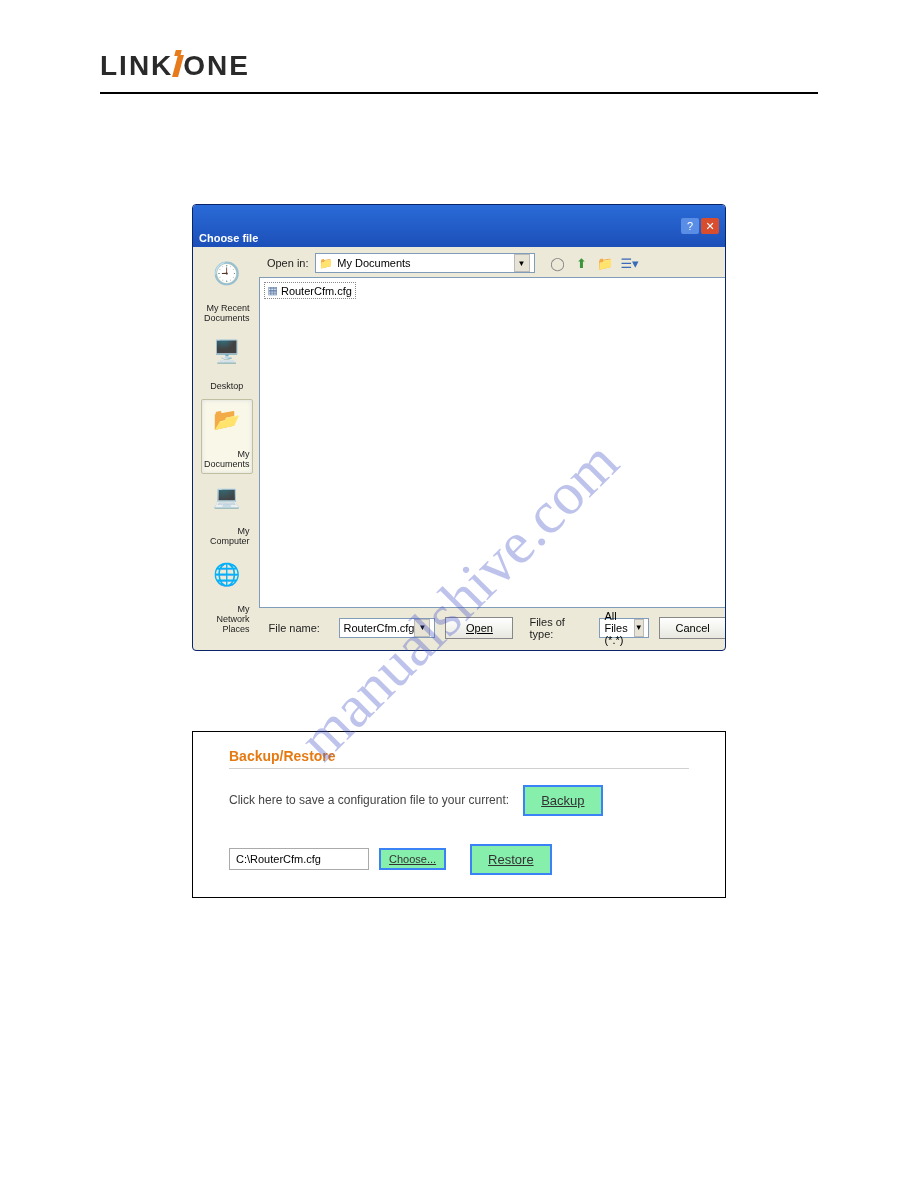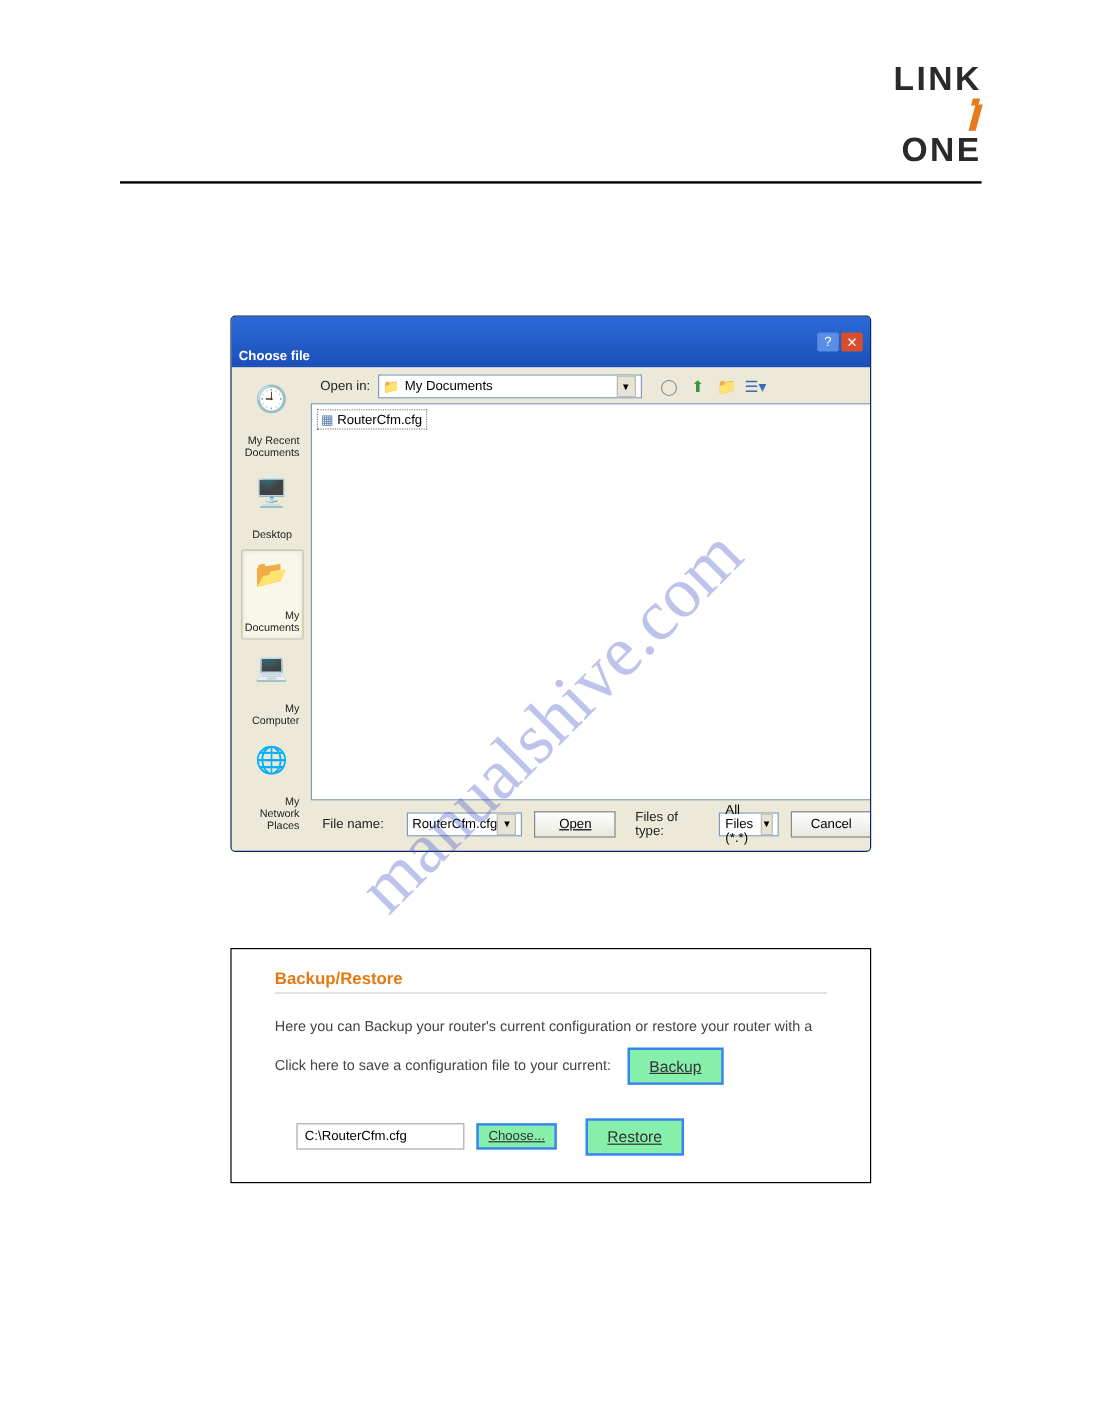--- a/index.html
+++ b/index.html
@@ -8,23 +8,22 @@
   font-family: Arial, sans-serif;
   width: 918px;
   height: 1188px;
   position: relative;
 }
 .page {
   padding: 50px 100px;
 }
 .logo-row {
   display: flex;
-  align-items: flex-end;
+  align-items: flex-start;
   margin-bottom: 10px;
-  flex-direction: column;
 }
 .logo-text {
   font-size: 28px;
   font-weight: 700;
   letter-spacing: 2px;
   color: #2a2a2a;
 }
 .logo-mark {
   display: inline-flex;
   flex-direction: column;
@@ -131,21 +130,21 @@
 .panel hr { border:none; border-top:1px solid #d0d0d0; margin-bottom:16px; }
 .panel p { font-size: 12px; color:#444; line-height:1.9; }
 .panel .row { display:flex; align-items:center; gap:14px; margin-top:6px; }
 .panel label { font-size:12px; color:#444; }
 .btn {
   padding: 6px 16px; background:#86efac; border:2px solid #3b82f6;
   font-size:13px; color:#333;text-decoration:underline;
 }
 .btn-sm { padding:3px 8px; font-size:11px; }
 .txtin { width:140px; height:22px; border:1px solid #aaa; padding:0 6px; font-size:11px; }
-.row2 { display:flex; align-items:center; gap:10px; margin-top:28px;margin-left:18px; }
+.row2 { display:flex; align-items:center; gap:10px; margin-top:28px; }
 </style>
 </head>
 <body>
 
 <div class="page">
   <div class="logo-row">
     <span class="logo-text">LINK</span>
     <span class="logo-mark">
         <span class="bar1"></span>
         <span class="bar2"></span>
@@ -224,21 +223,20 @@
             <button class="brow-btn">Cancel</button>
           </div>
         </div>
       </div>
     </div>
   </div>
 
   <div class="panel">
     <h3>Backup/Restore</h3>
     <hr>
-    <p>Here you can Backup your router's current configuration or restore your router with a</p>
     <div class="row">
       <label>Click here to save a configuration file to your current:</label>
       <button class="btn">Backup</button>
     </div>
     <div class="row2">
       <input class="txtin" value="C:\RouterCfm.cfg" style="">
       <button class="btn btn-sm">Choose...</button>
       <button class="btn" style="margin-left:14px">Restore</button>
     </div>
   </div>

